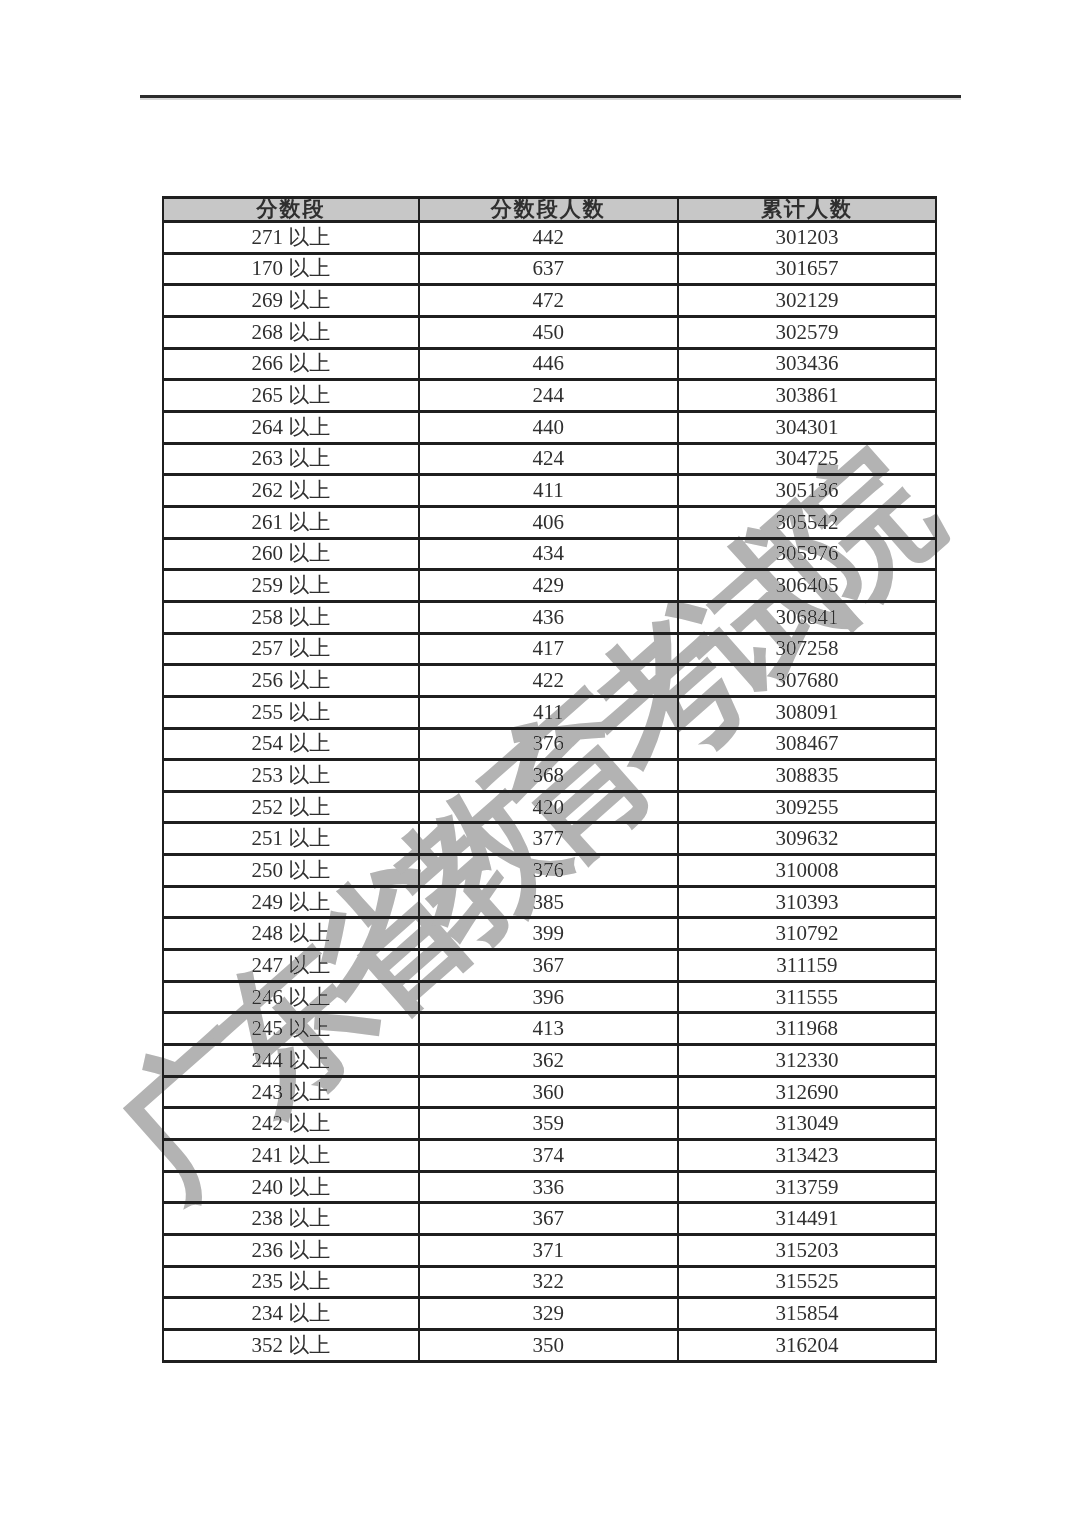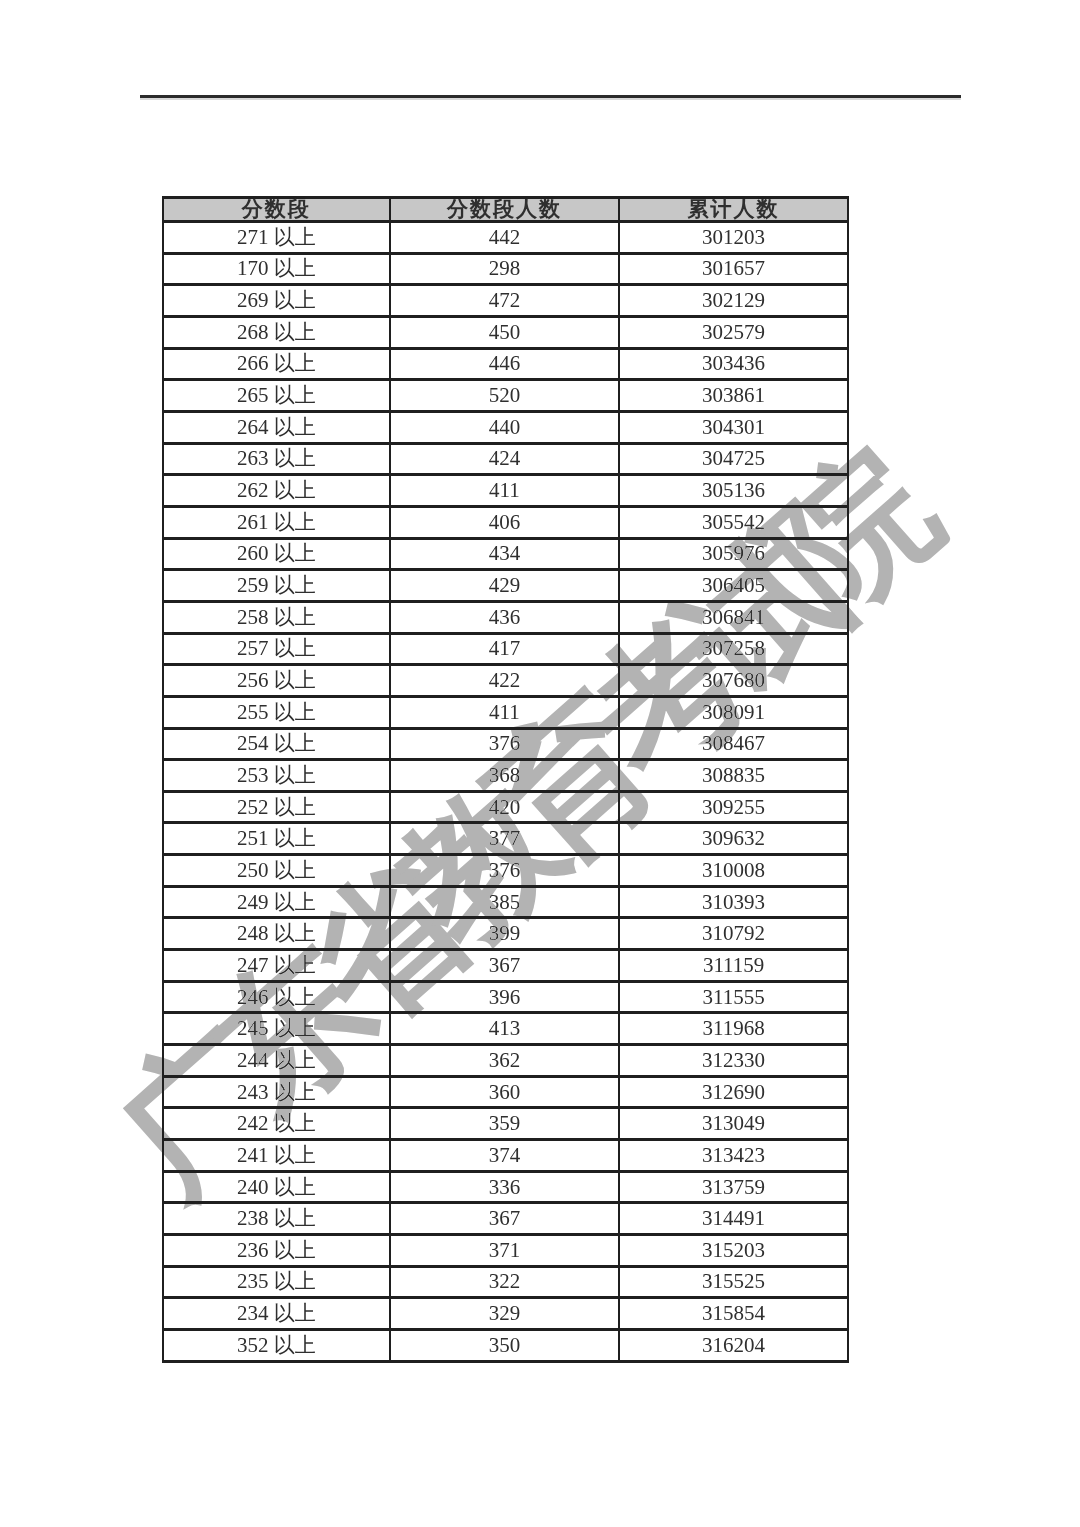--- a/index.html
+++ b/index.html
@@ -26,21 +26,21 @@
   .top-rule{
     position:absolute;
     left:140px;top:95px;
     width:821px;height:3px;
     background:var(--rule);
     box-shadow:0 2px 0 rgba(0,0,0,0.15);
   }
   table.score-table{
     position:absolute;
     left:162px;top:196px;
-    width:687px;height:1167px;
+    width:775px;height:1167px;
     border-collapse:collapse;
     table-layout:fixed;
     z-index:1;
   }
   table.score-table th,
   table.score-table td{
     border-left:2px solid var(--border);
     border-right:2px solid var(--border);
     border-top:3px solid var(--border);
     border-bottom:3px solid var(--border);
@@ -94,21 +94,21 @@
     </thead>
     <tbody id="table-body">
   <tr>
     <td>271 以上</td>
     <td>442</td>
     <td>301203</td>
   </tr>
 
   <tr>
     <td>170 以上</td>
-    <td>298</td>
+    <td>637</td>
     <td>301657</td>
   </tr>
 
   <tr>
     <td>269 以上</td>
     <td>472</td>
     <td>302129</td>
   </tr>
 
   <tr>
@@ -119,21 +119,21 @@
 
 
   <tr>
     <td>266 以上</td>
     <td>446</td>
     <td>303436</td>
   </tr>
 
   <tr>
     <td>265 以上</td>
-    <td>520</td>
+    <td>244</td>
     <td>303861</td>
   </tr>
 
   <tr>
     <td>264 以上</td>
     <td>440</td>
     <td>304301</td>
   </tr>
 
   <tr>

